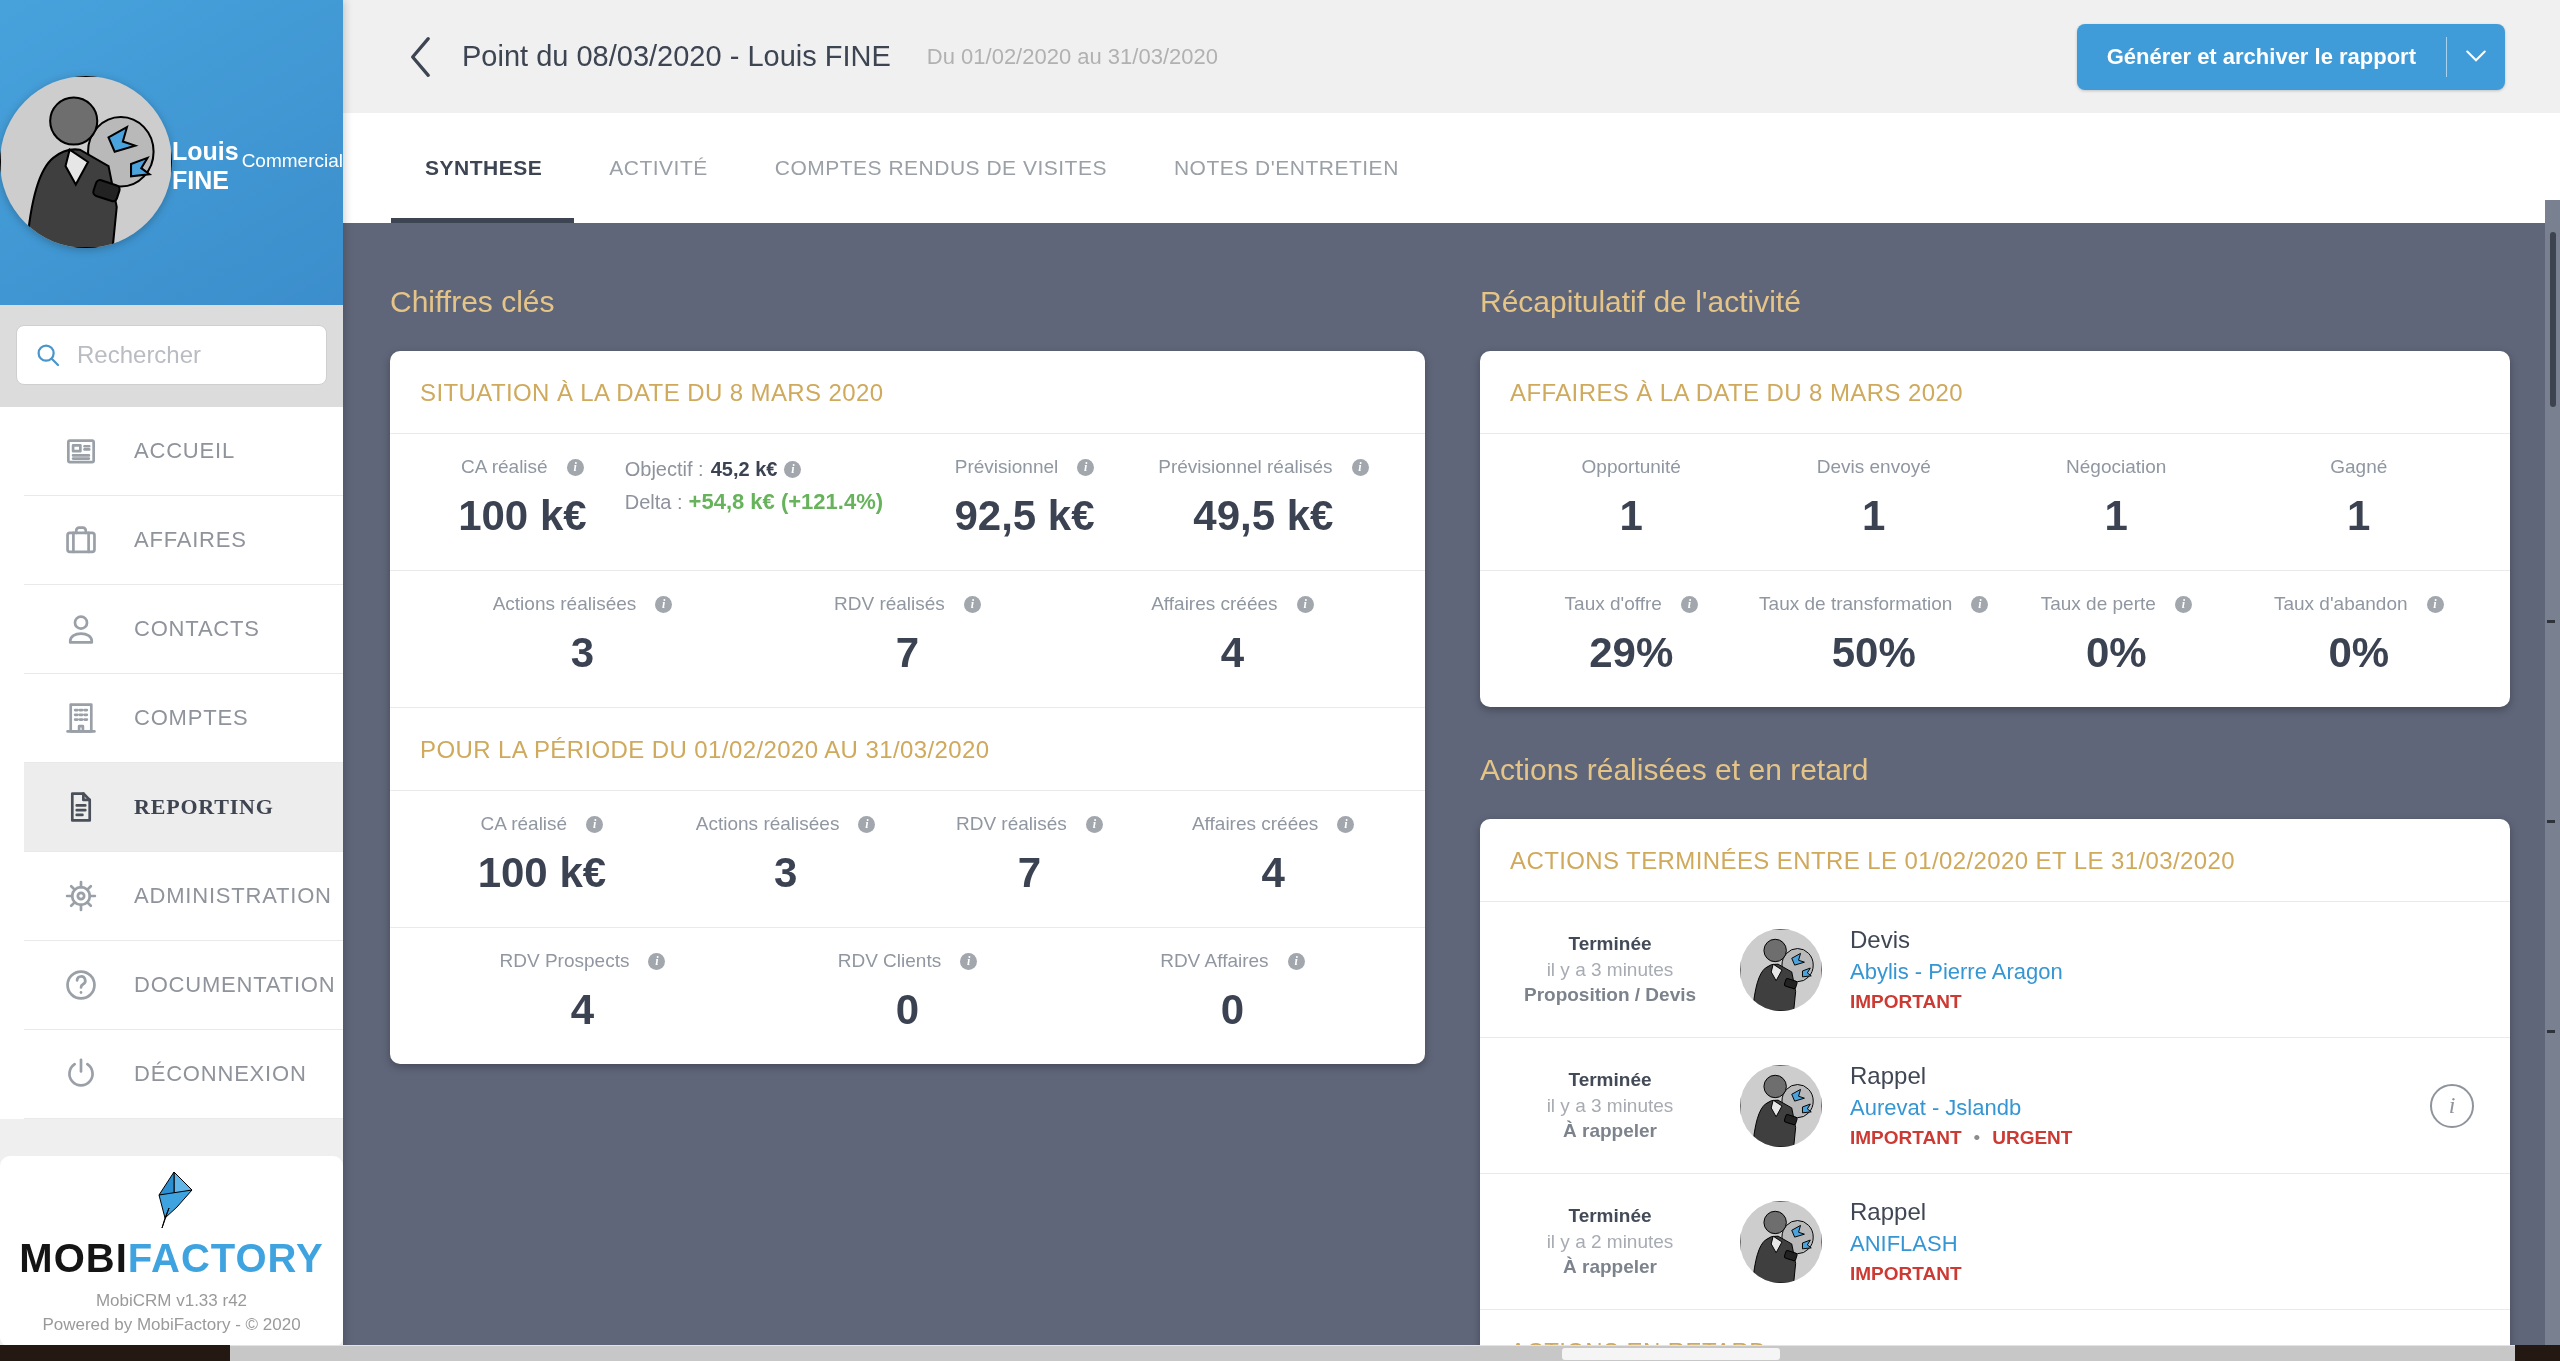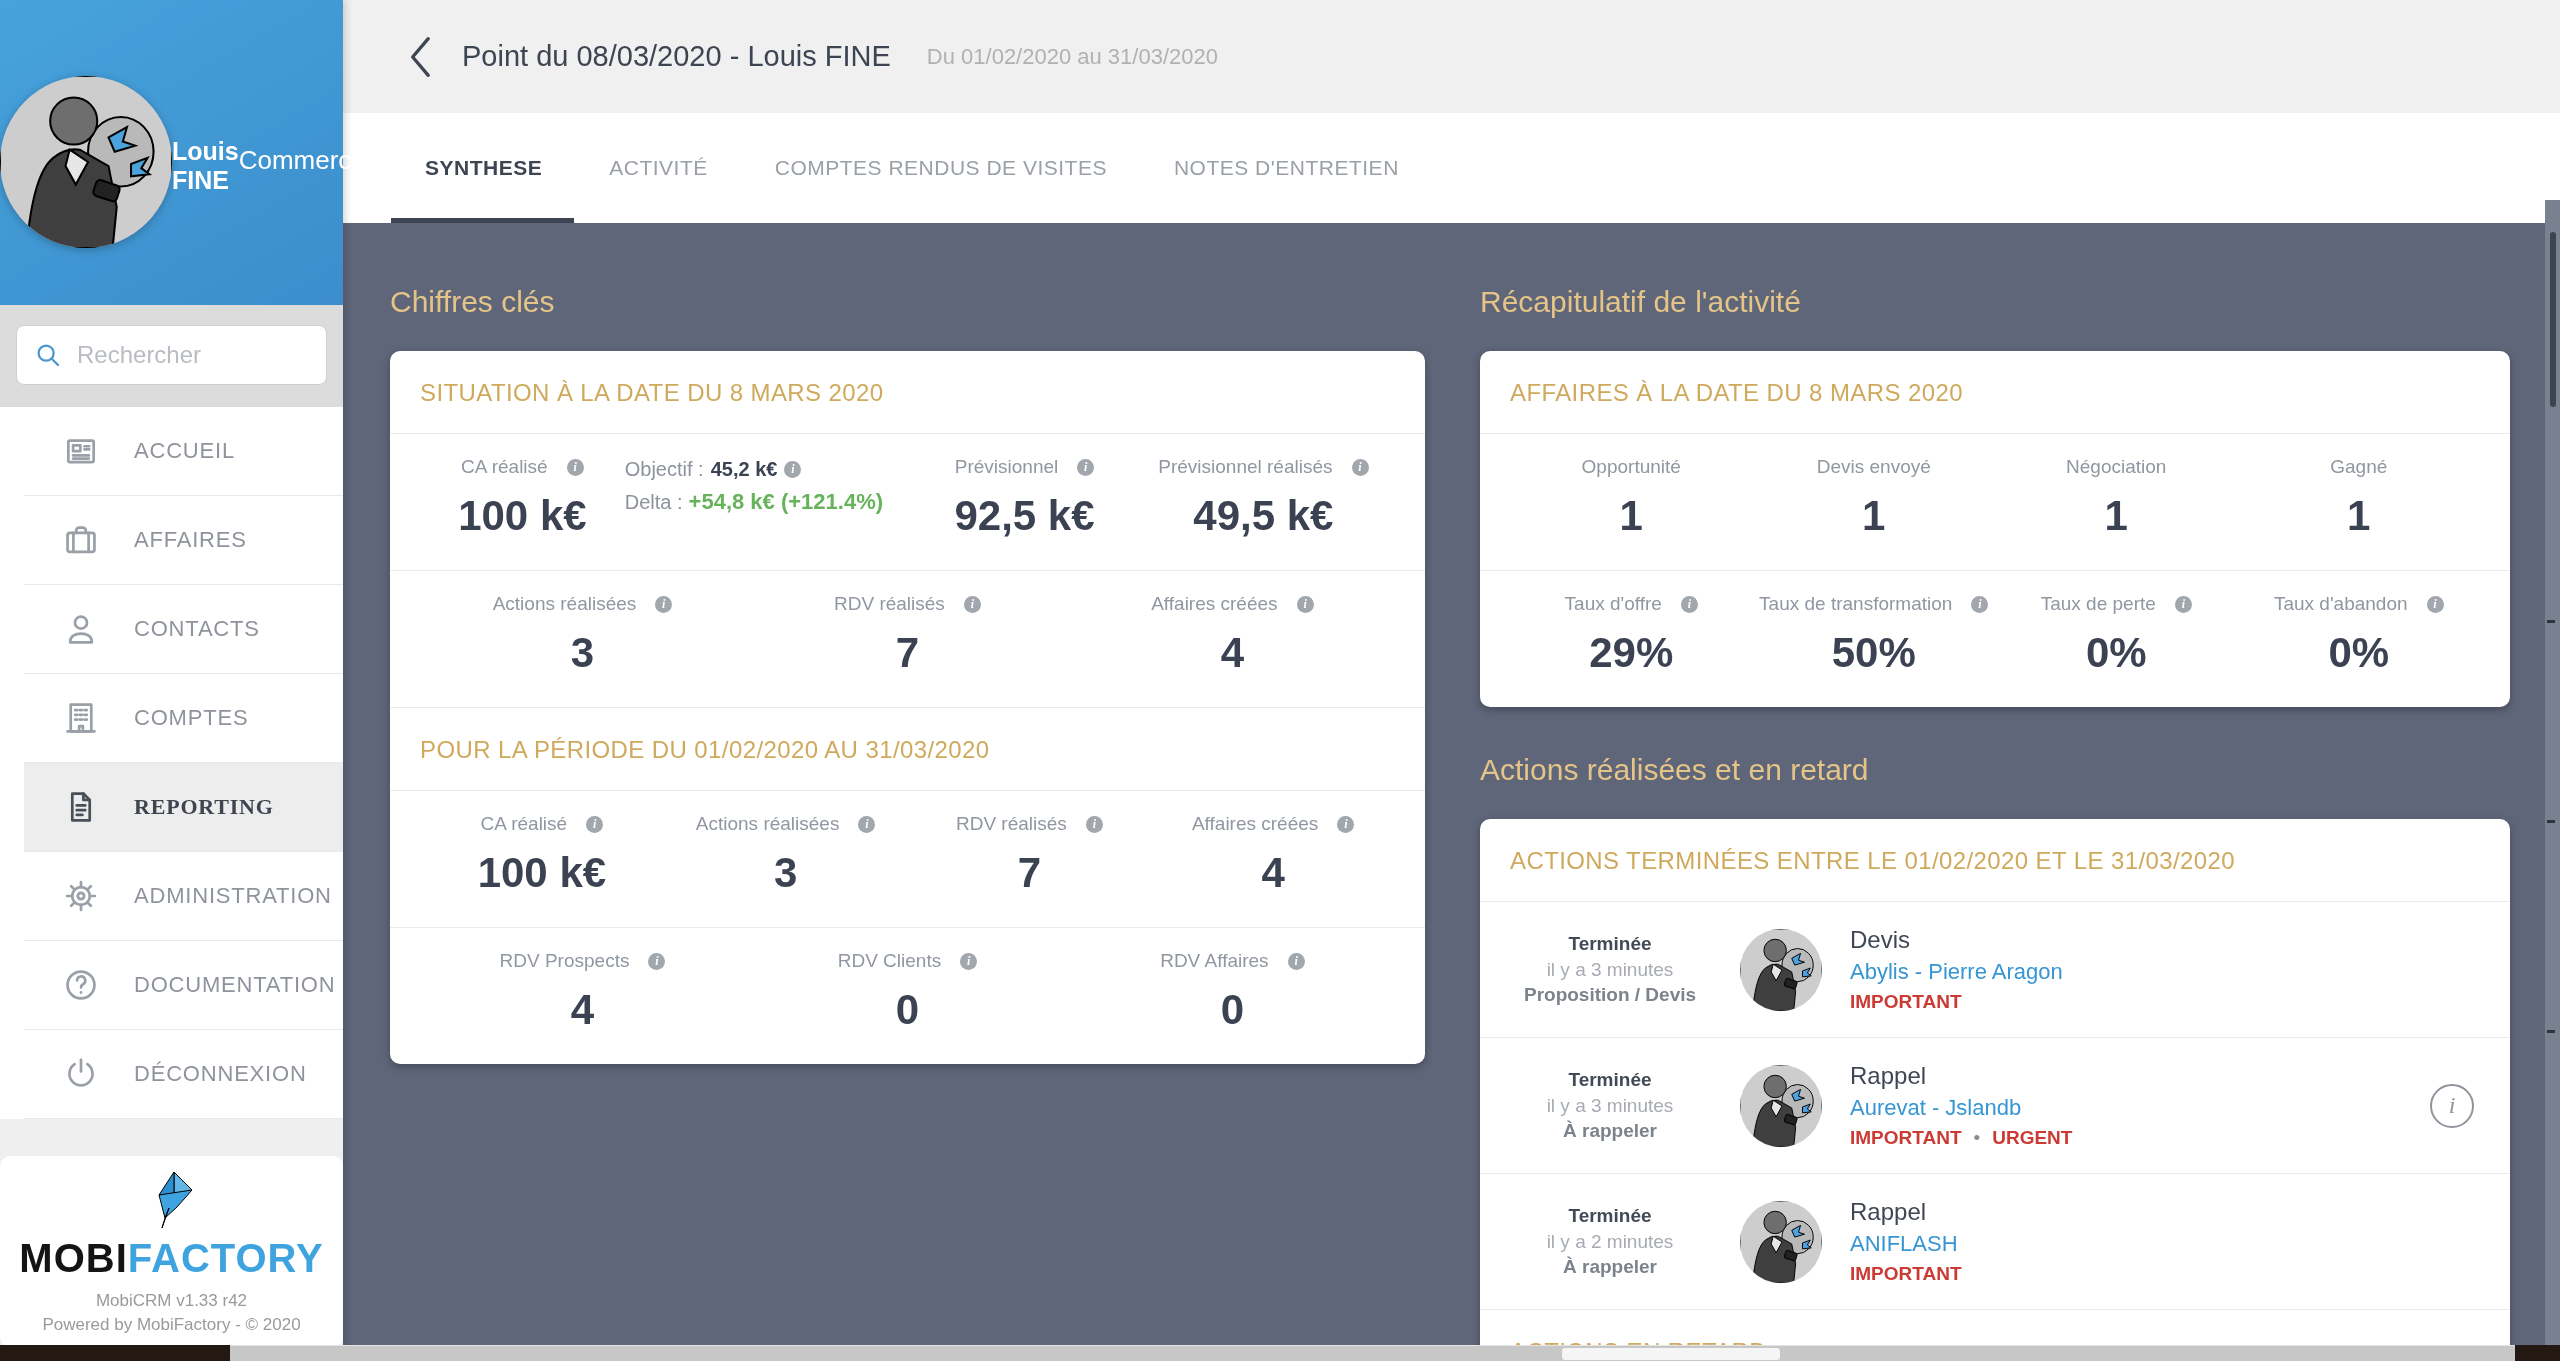--- a/index.html
+++ b/index.html
@@ -7,21 +7,21 @@
               font-family:"Liberation Sans", sans-serif; }
   .screen { position:relative; width:2560px; height:1361px; display:flex; background:#efefef; }
 
   
   .sidebar { width:343px; flex:none; height:100%; position:relative; background:#efefef; display:flex; flex-direction:column; z-index:3; box-shadow:2px 0 8px rgba(0,0,0,.18); }
   .profile { height:305px; flex:none; background:linear-gradient(150deg,#47a2dc 0%,#3b8ecb 100%); display:flex; align-items:center; }
   .avatar { display:block; border-radius:50%; overflow:hidden; flex:none; }
   .avatar svg { display:block; width:100%; height:100%; }
   .avatar-big { width:172px; height:172px; margin-top:18px; box-shadow:0 2px 8px rgba(0,0,0,.25); }
   .profile-name { margin-top:26px; color:#fff; font-size:25px; font-weight:bold; }
-  .profile-role { margin-top:16px; color:#fff; font-size:26px; }
+  .profile-role { margin-top:16px; color:#fff; font-size:19px; }
 
   .search-wrap { flex:none; background:#dcdcdc; padding:20px 16px 22px; }
   .search-box { background:#fff; border:1px solid #cfcfcf; border-radius:8px; height:60px; display:flex; align-items:center; padding:0 16px; }
   .search-box svg { width:30px; height:30px; flex:none; }
   .search-box input { border:none; outline:none; flex:1; margin-left:14px; font-size:24px; color:#555; font-family:"Liberation Sans",sans-serif; background:transparent; }
   .search-box input::placeholder { color:#b9bcc2; }
 
   .menu { flex:none; background:#fff; }
   .menu-item { height:89px; display:flex; align-items:center; padding-left:38px; border-bottom:1px solid #e9e9e9; background:#fff; cursor:pointer;margin-left:24px; }
   .menu-item .mi-icon { width:38px; height:38px; flex:none; margin-right:34px; }
@@ -216,20 +216,29 @@
   <div class="main">
 
     <div class="topbar">
       <span class="back-btn">
         <svg width="26" height="44" viewBox="0 0 14 24" fill="none" stroke="#3d4452" stroke-width="1.8" stroke-linecap="round" stroke-linejoin="round">
             <path d="M11.5 2 L3 12 l8.5 10"></path>
           </svg>
       </span>
       <span class="page-title">Point du 08/03/2020 - Louis FINE</span>
       <span class="date-range">Du 01/02/2020 au 31/03/2020</span>
+      <button class="gen-btn">
+        <span class="gb-label">Générer et archiver le rapport</span>
+        <span class="gb-sep"></span>
+        <span class="gb-chev">
+          <svg width="20" height="13" viewBox="0 0 16 10" fill="none" stroke="#fff" stroke-width="1.6" stroke-linecap="round">
+              <path d="M1 1l7 7 7-7"></path>
+            </svg>
+        </span>
+      </button>
     </div>
 
     <div class="tabbar">
       <div class="tab active">SYNTHESE</div>
       <div class="tab">ACTIVITÉ</div>
       <div class="tab">COMPTES RENDUS DE VISITES</div>
       <div class="tab">NOTES D'ENTRETIEN</div>
     </div>
 
     <div class="content">

